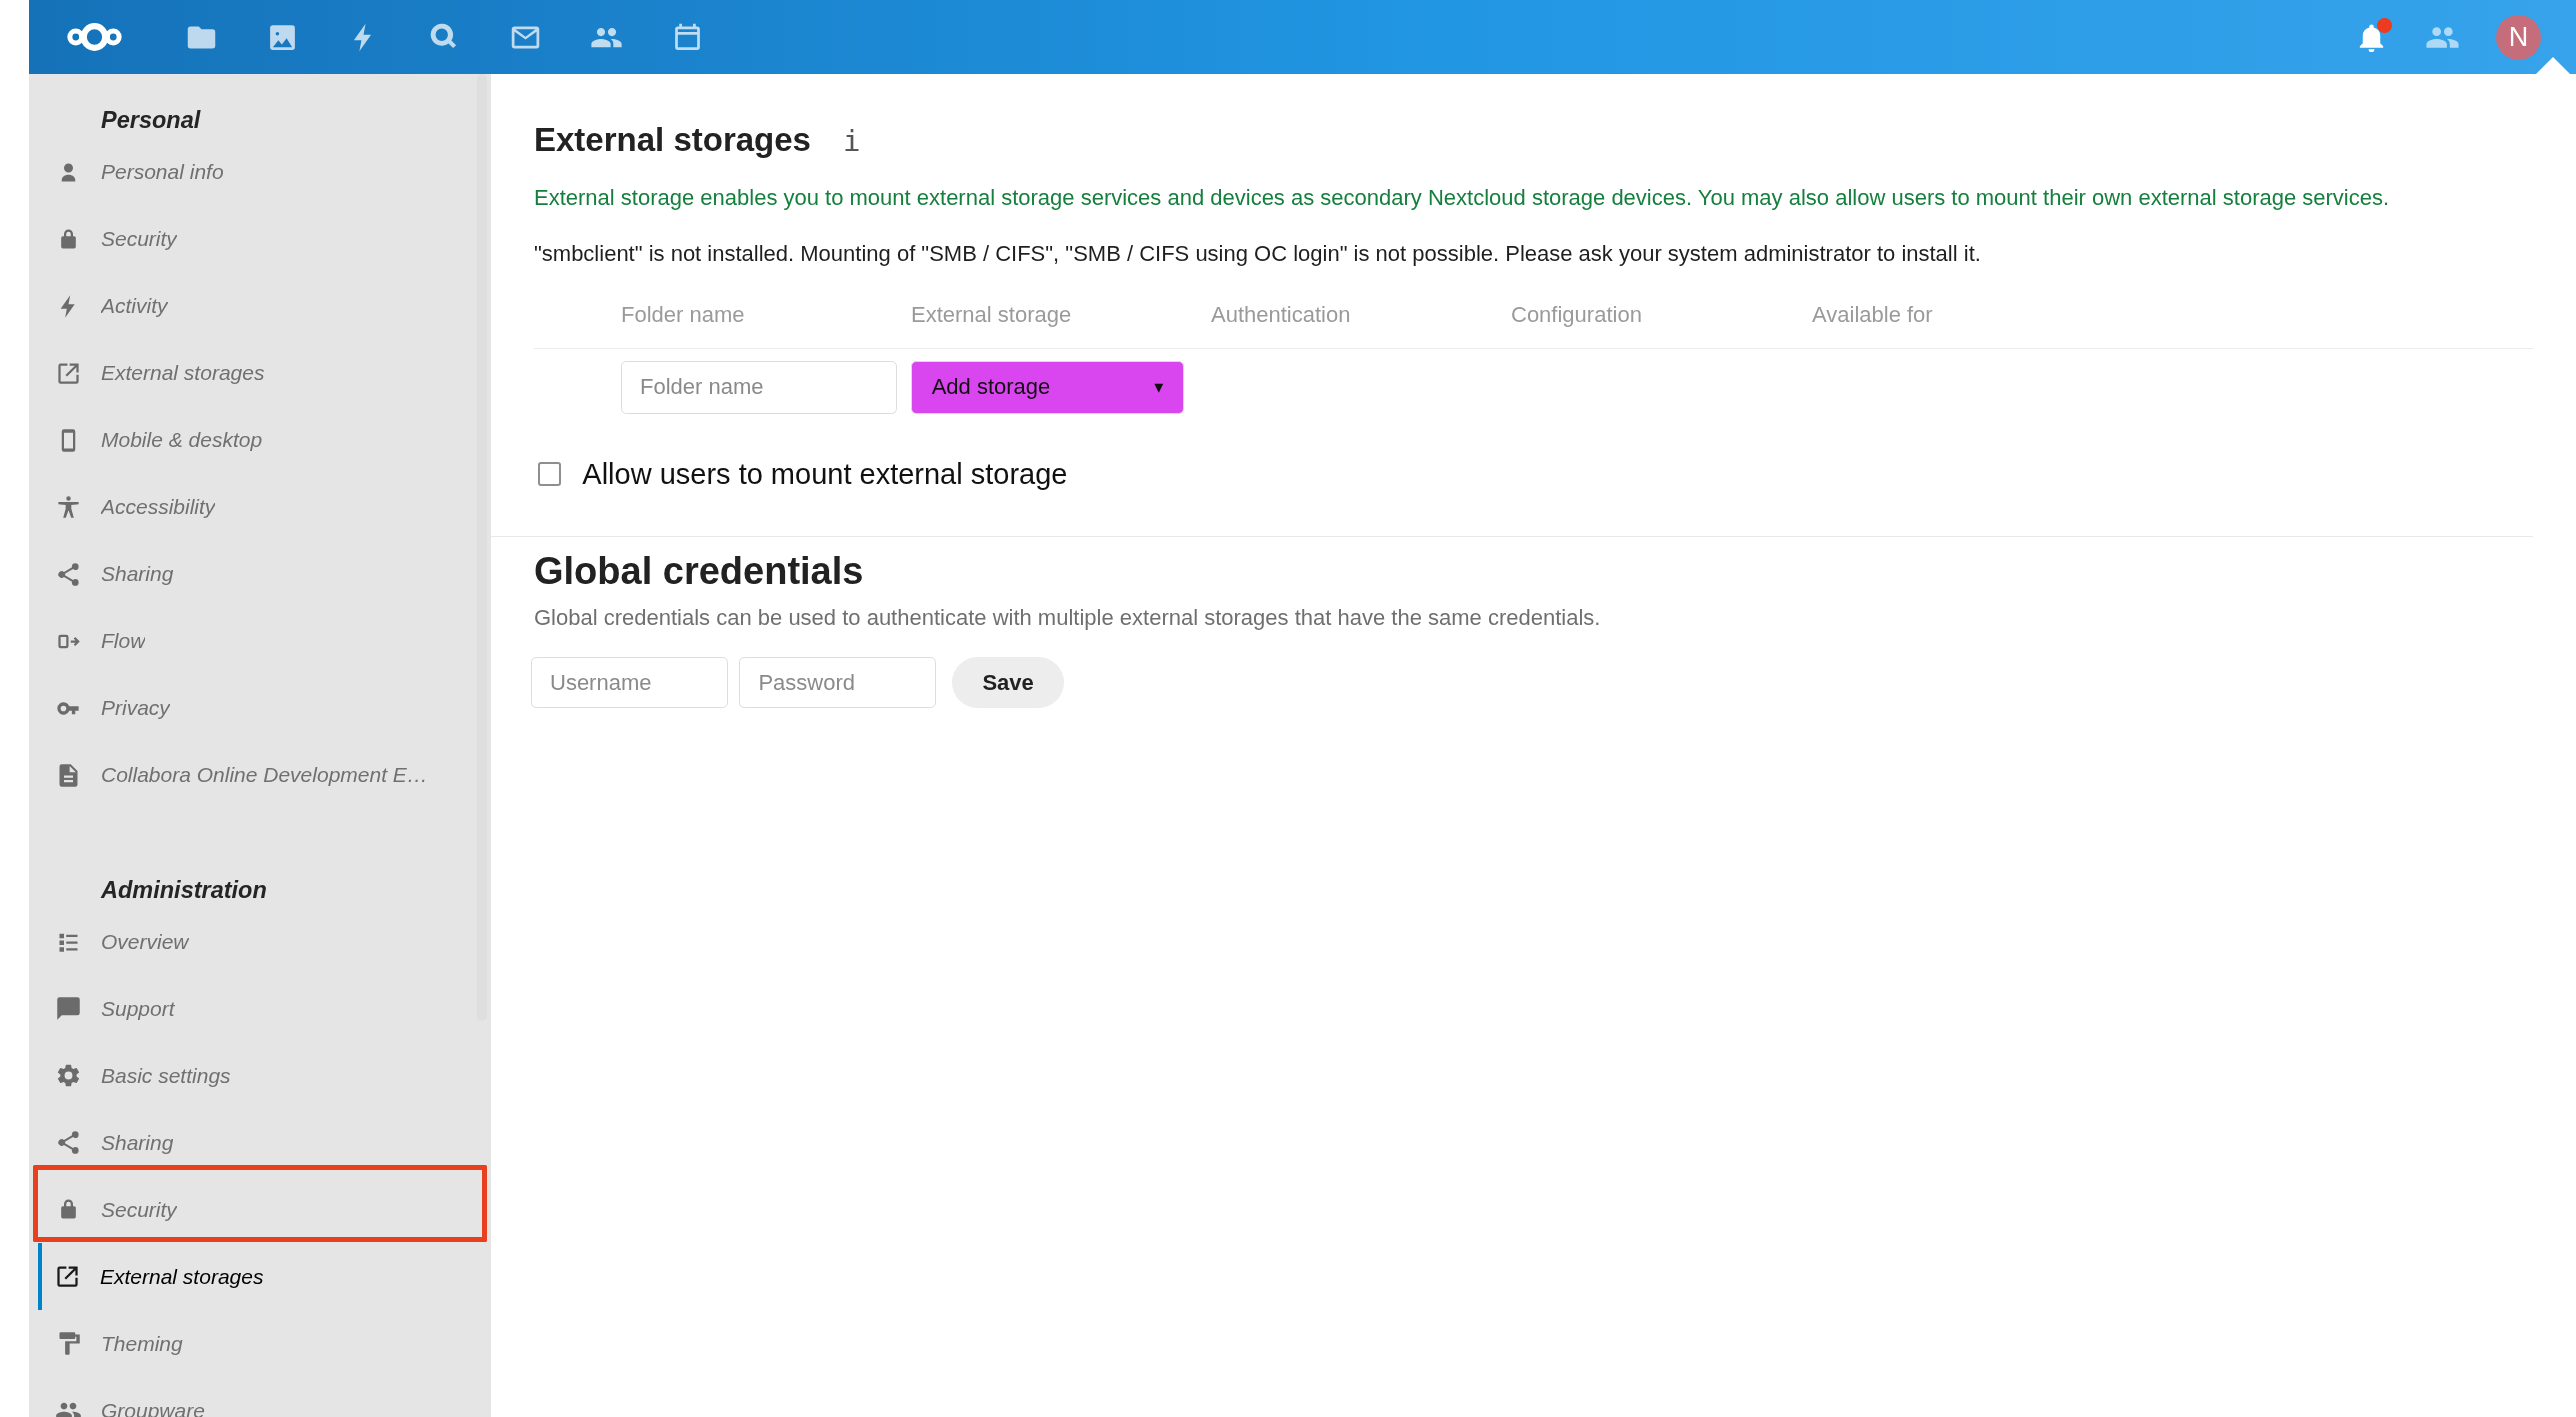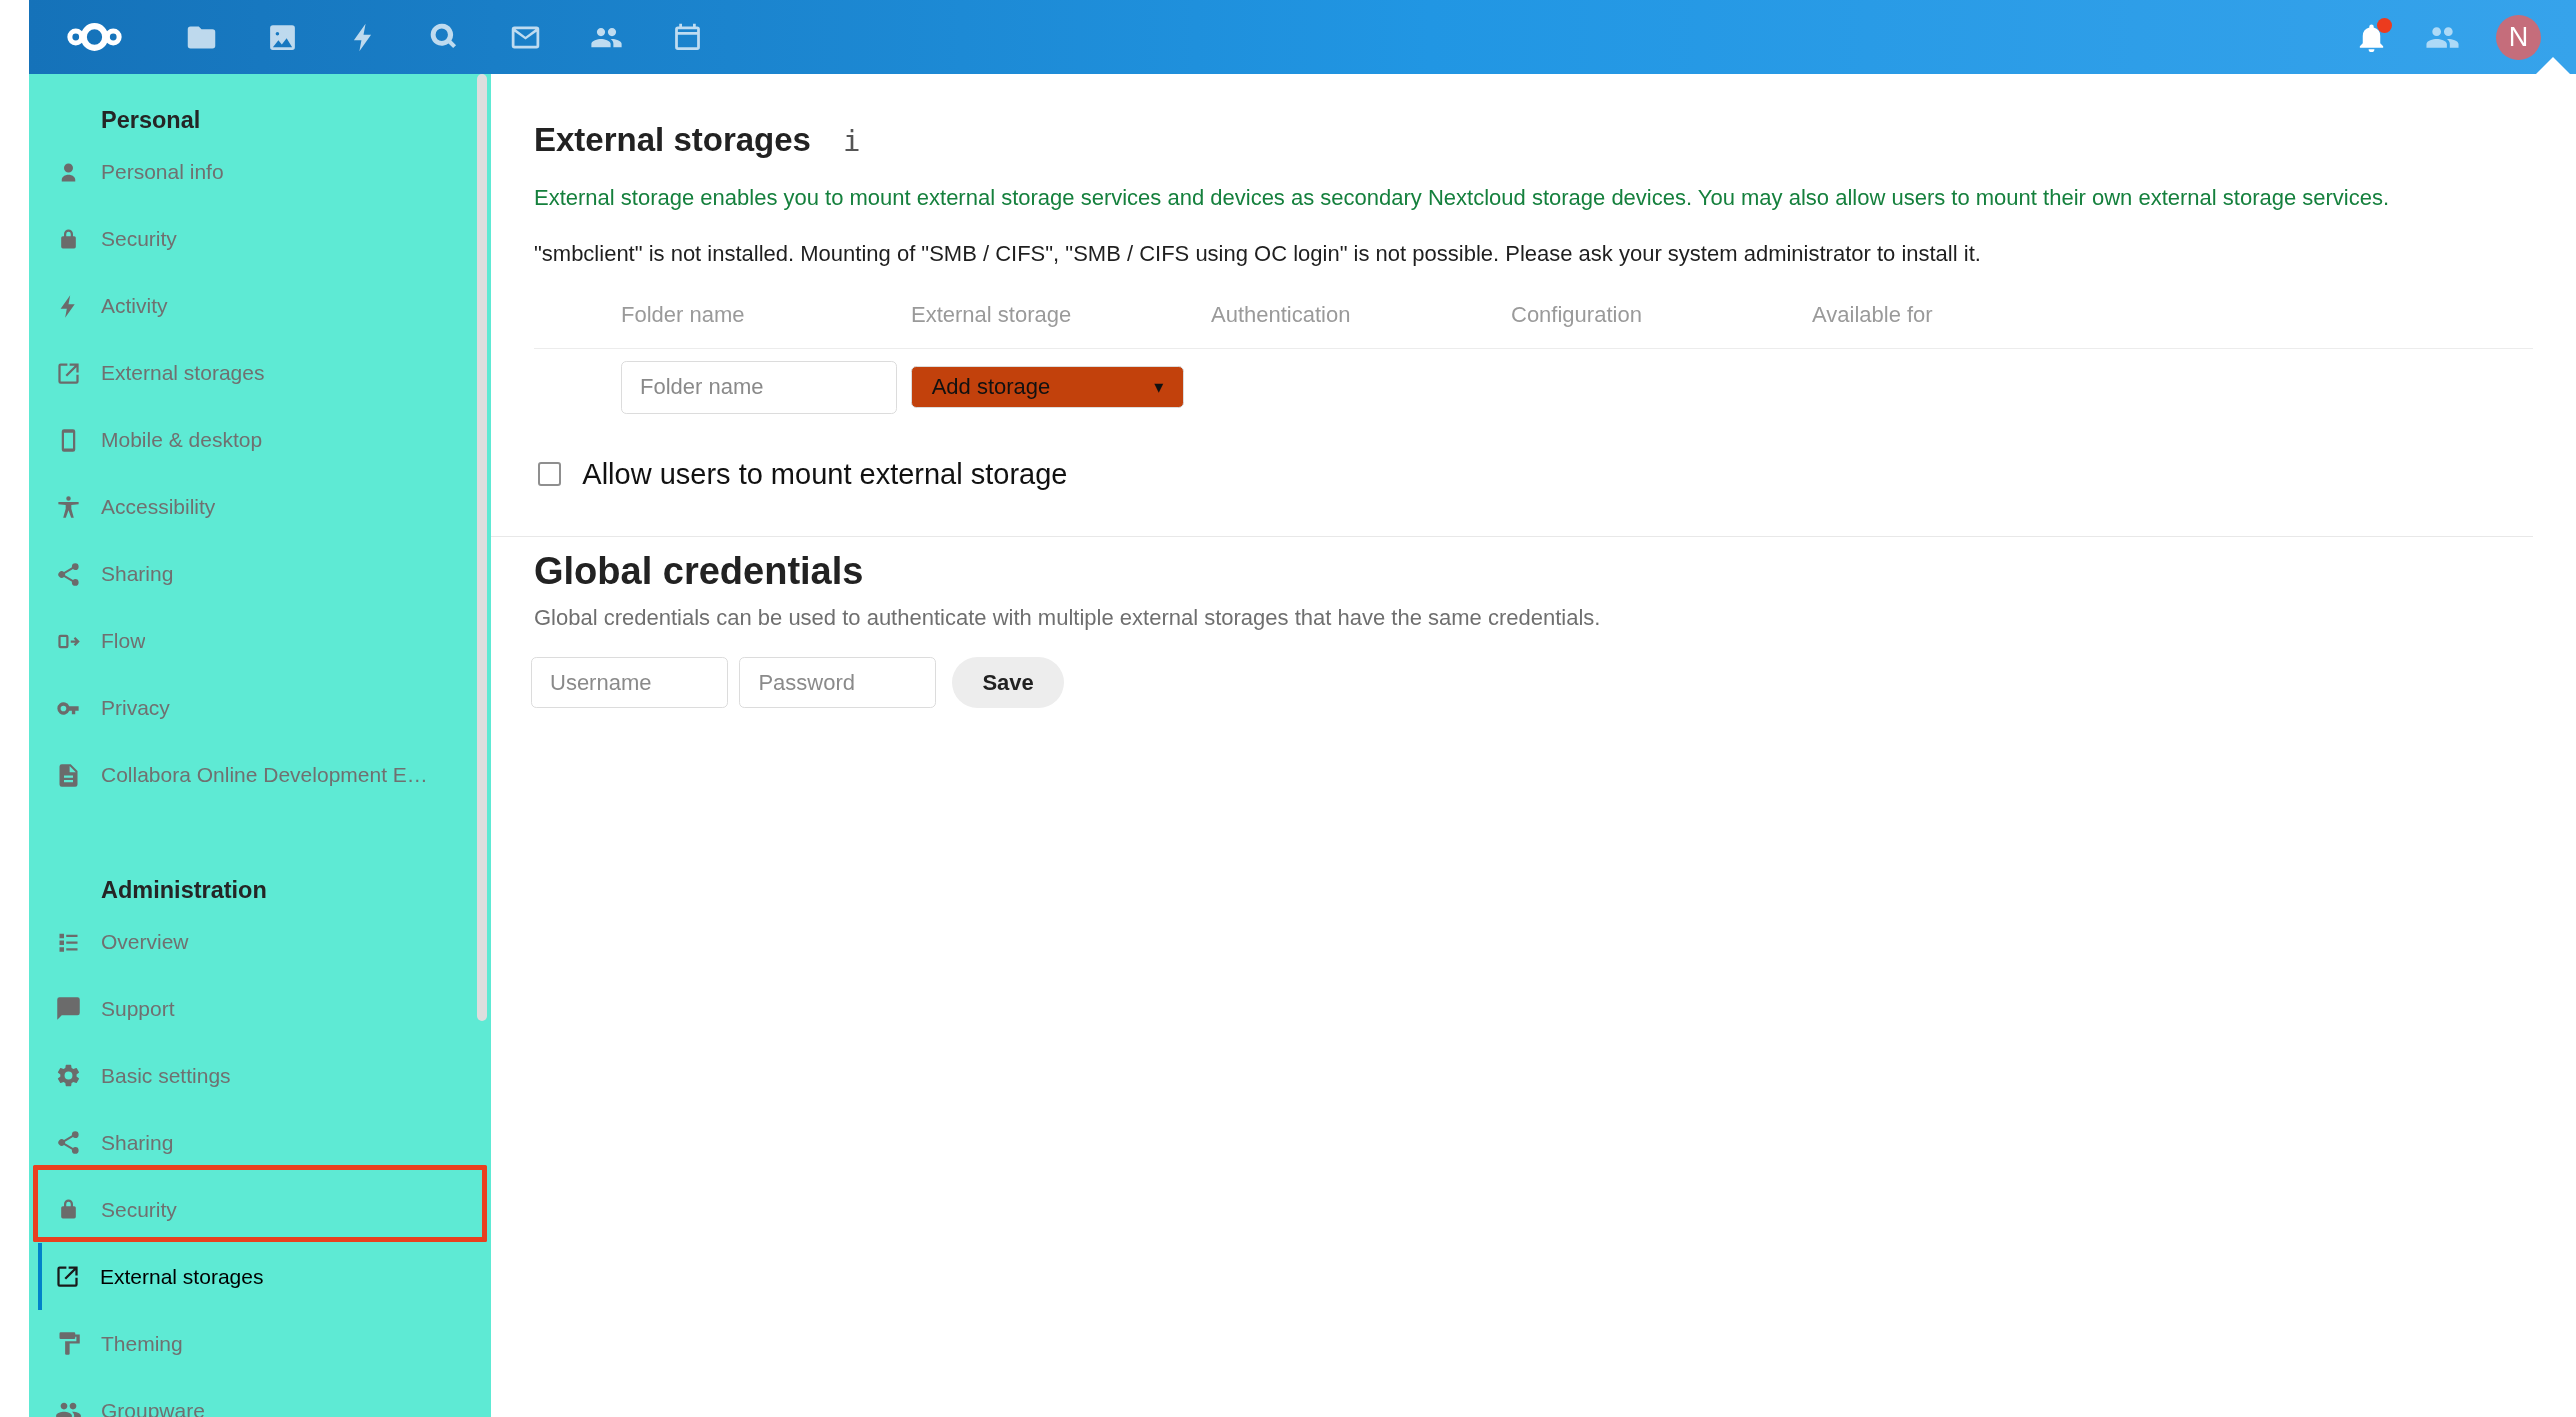--- a/index.html
+++ b/index.html
@@ -23,21 +23,21 @@
   .hdr-btn.contacts { color:rgba(255,255,255,.6); }
   .notif-dot { position:absolute; top:-1.5px; right:-3px; width:15px; height:15px; border-radius:50%;
     background:#ec3b1e; }
   .avatar { width:45px; height:45px; border-radius:50%; background:var(--avatar-bg,#c56d7b);
     color:#fff; font-size:27px; display:flex; align-items:center; justify-content:center; cursor:pointer; }
   .menu-caret { position:absolute; right:6px; bottom:0; width:0; height:0;
     border-left:17.4px solid transparent; border-right:17.4px solid transparent; border-bottom:17.4px solid #fff; }
 
   
   .body-row { display:flex; height:1343px; }
-  aside.sidebar { width:462px; flex:0 0 462px; position:relative; overflow:hidden; padding-top:30px; background:#5eead4; }
+  aside.sidebar { width:462px; flex:0 0 462px; position:relative; overflow:hidden; padding-top:30px; background:#e5e5e5;font-style:italic; }
   main.content { flex:1; padding:47px 43px 0 43px; }
 
   
   .section + .section { margin-top:65px; }
   .section-title { margin:0 0 1.5px 72px; line-height:33px; font-size:23.5px; font-weight:bold; color:#252525; }
   .nav-item { height:67px; display:flex; align-items:center; padding-left:26px; cursor:pointer;
     color:#707070; text-decoration:none; }
   .nav-icon { width:27px; height:27px; color:#6b6b6b; flex:0 0 27px; }
   .nav-icon svg { width:27px; height:27px; fill:currentColor; }
   .nav-label { margin-left:19px; font-size:21px; white-space:nowrap; overflow:hidden; text-overflow:ellipsis; max-width:333px; }
@@ -57,21 +57,21 @@
 
   .storage-table { margin-top:35px; }
   .thead { display:grid; grid-template-columns:87px 290px 300px 300px 301px 1fr;
     font-size:22px; color:#9a9a9a; }
   .sep { border-top:1.5px solid #ececec; margin-top:19.7px; }
   .trow { display:grid; grid-template-columns:87px 290px 300px 300px 301px 1fr; margin-top:12px; align-items:center; }
   input.text-field { height:53px; border:1.5px solid #dcdcdc; border-radius:5.3px; padding:0 18px;
     font-size:22px; color:#222; font-family:inherit; background:#fff; outline:none; }
   input.text-field::placeholder { color:#8a8a8a; }
   .folder-input { width:276px; }
-  .select-box { width:273px; height:42px; border:1.5px solid #dcdcdc; border-radius:5.3px; background:#c2410c;
+  .select-box { width:273px; height:53px; border:1.5px solid #dcdcdc; border-radius:5.3px; background:#d946ef;
     display:flex; align-items:center; justify-content:space-between; padding:0 19.7px; cursor:pointer; }
   .select-box .sel-label { font-size:22px; color:#111; }
   .select-box .caret { font-size:18px; color:#111; }
 
   .checkbox-row { margin-top:44px; display:flex; align-items:center; margin-left:3.8px; cursor:pointer; }
   .checkbox-row input { appearance:none; -webkit-appearance:none; width:23.5px; height:23.5px;
     border:2.3px solid #8f8f8f; border-radius:3px; background:#fff; cursor:pointer; }
   .checkbox-row .cb-label { margin-left:21px; font-size:29px; color:#111; }
 
   .divider { border:none; border-top:1.5px solid #e8e8e8; margin:45px 0 0 -43px; }

